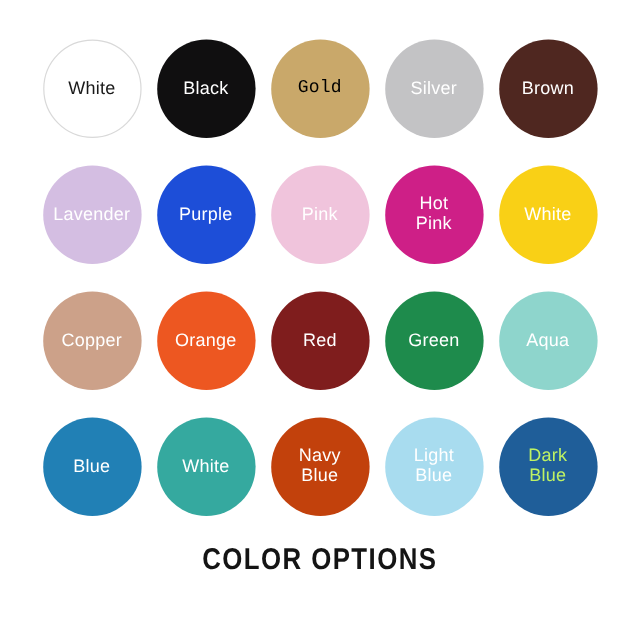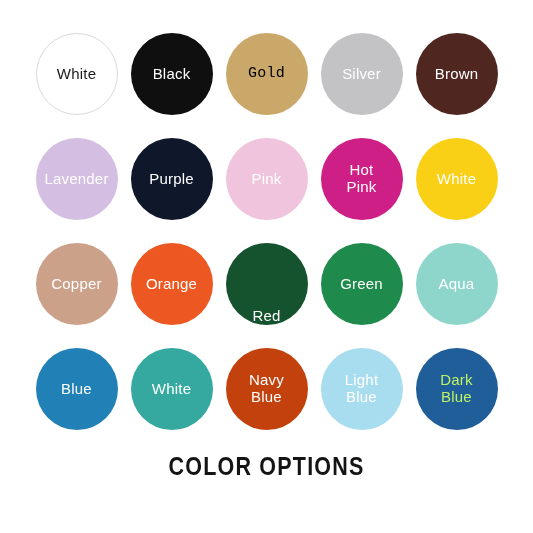--- a/index.html
+++ b/index.html
@@ -75,40 +75,40 @@
       </div>
       <div class="swatch" style="background: rgb(195, 195, 197);">
         <span class="swatch-label" style="color: rgb(255, 255, 255);">Silver</span>
       </div>
       <div class="swatch" style="background: rgb(79, 39, 32);">
         <span class="swatch-label" style="color: rgb(255, 255, 255);">Brown</span>
       </div>
       <div class="swatch" style="background: rgb(212, 190, 226);">
         <span class="swatch-label" style="color: rgb(255, 255, 255);">Lavender</span>
       </div>
-      <div class="swatch" style="background: #0f172a;">
+      <div class="swatch" style="background: #1d4ed8;">
         <span class="swatch-label" style="color: rgb(255, 255, 255);">Purple</span>
       </div>
       <div class="swatch" style="background: rgb(240, 196, 220);">
         <span class="swatch-label" style="color: rgb(255, 255, 255);">Pink</span>
       </div>
       <div class="swatch two-line" style="background: rgb(206, 31, 135);">
         <span class="swatch-label" style="color: rgb(255, 255, 255);">Hot
 Pink</span>
       </div>
       <div class="swatch" style="background: rgb(249, 208, 22);">
         <span class="swatch-label" style="color: rgb(255, 255, 255);">White</span>
       </div>
       <div class="swatch" style="background: rgb(204, 161, 137);">
         <span class="swatch-label" style="color: rgb(255, 255, 255);">Copper</span>
       </div>
       <div class="swatch" style="background: rgb(237, 87, 33);">
         <span class="swatch-label" style="color: rgb(255, 255, 255);">Orange</span>
       </div>
-      <div class="swatch" style="background: #14532d; align-items: flex-end;">
+      <div class="swatch" style="background: #7f1d1d;">
         <span class="swatch-label" style="color: rgb(255, 255, 255);">Red</span>
       </div>
       <div class="swatch" style="background: rgb(30, 139, 76);">
         <span class="swatch-label" style="color: rgb(255, 255, 255);">Green</span>
       </div>
       <div class="swatch" style="background: rgb(142, 213, 204);">
         <span class="swatch-label" style="color: rgb(255, 255, 255);">Aqua</span>
       </div>
       <div class="swatch" style="background: rgb(33, 128, 181);">
         <span class="swatch-label" style="color: rgb(255, 255, 255);">Blue</span>

